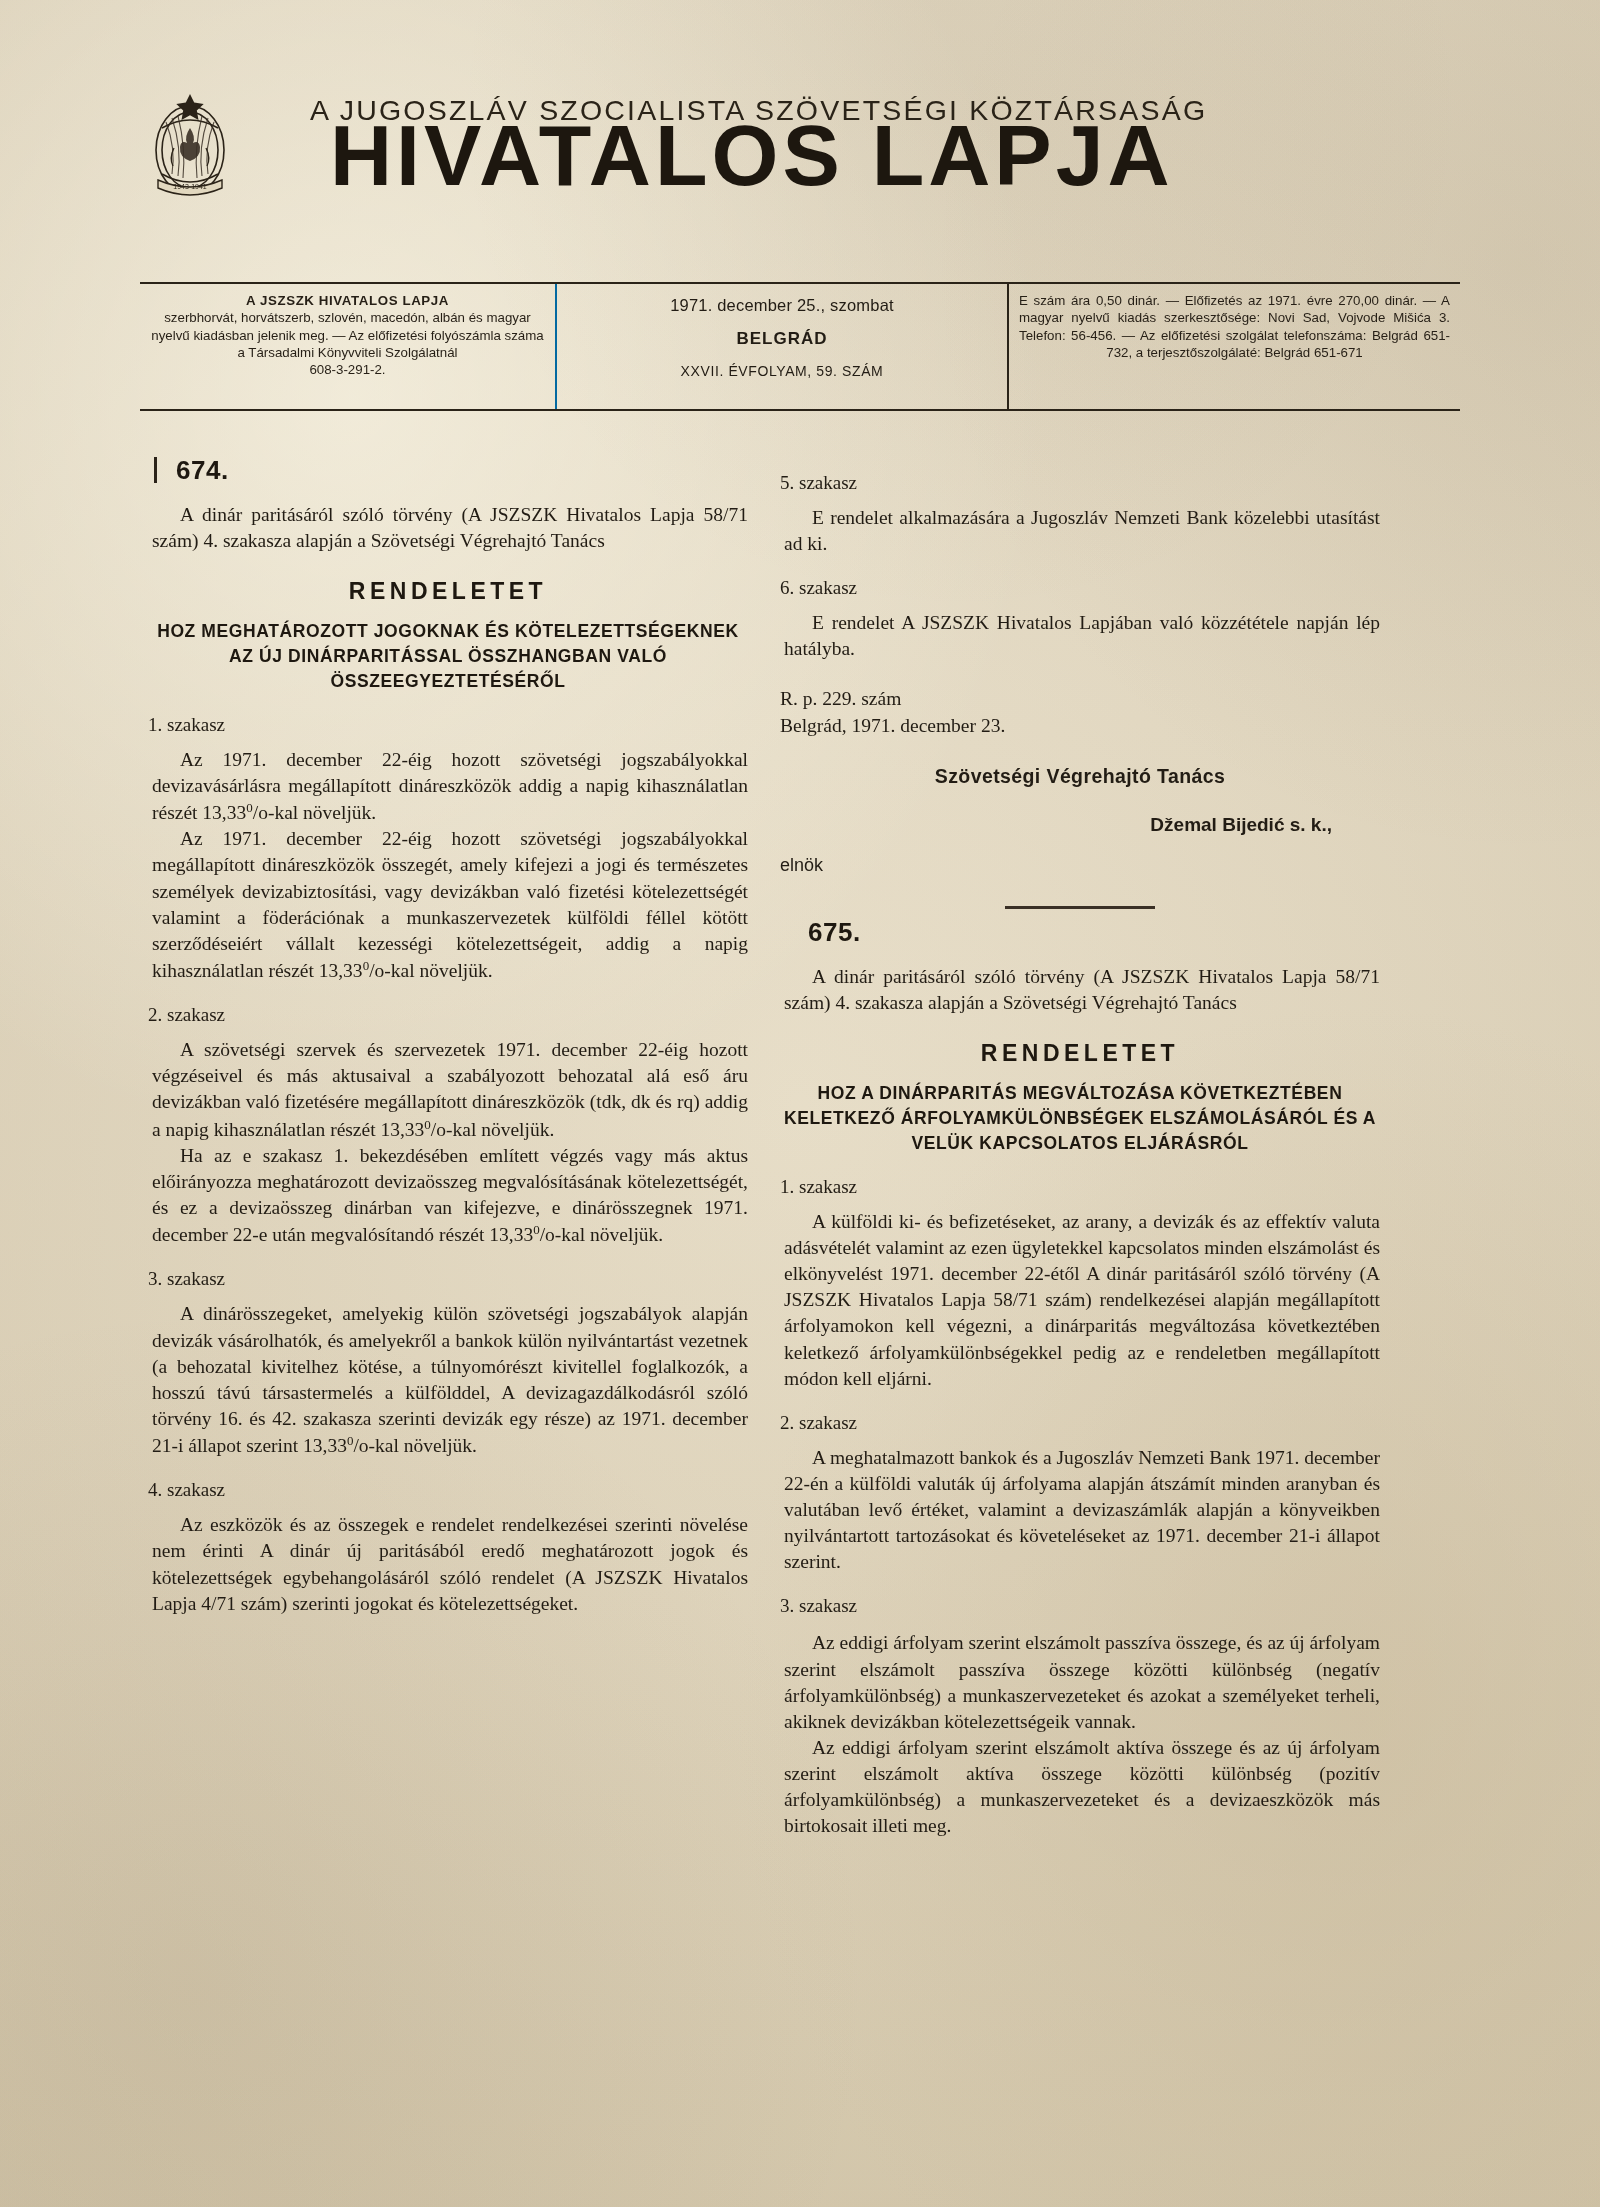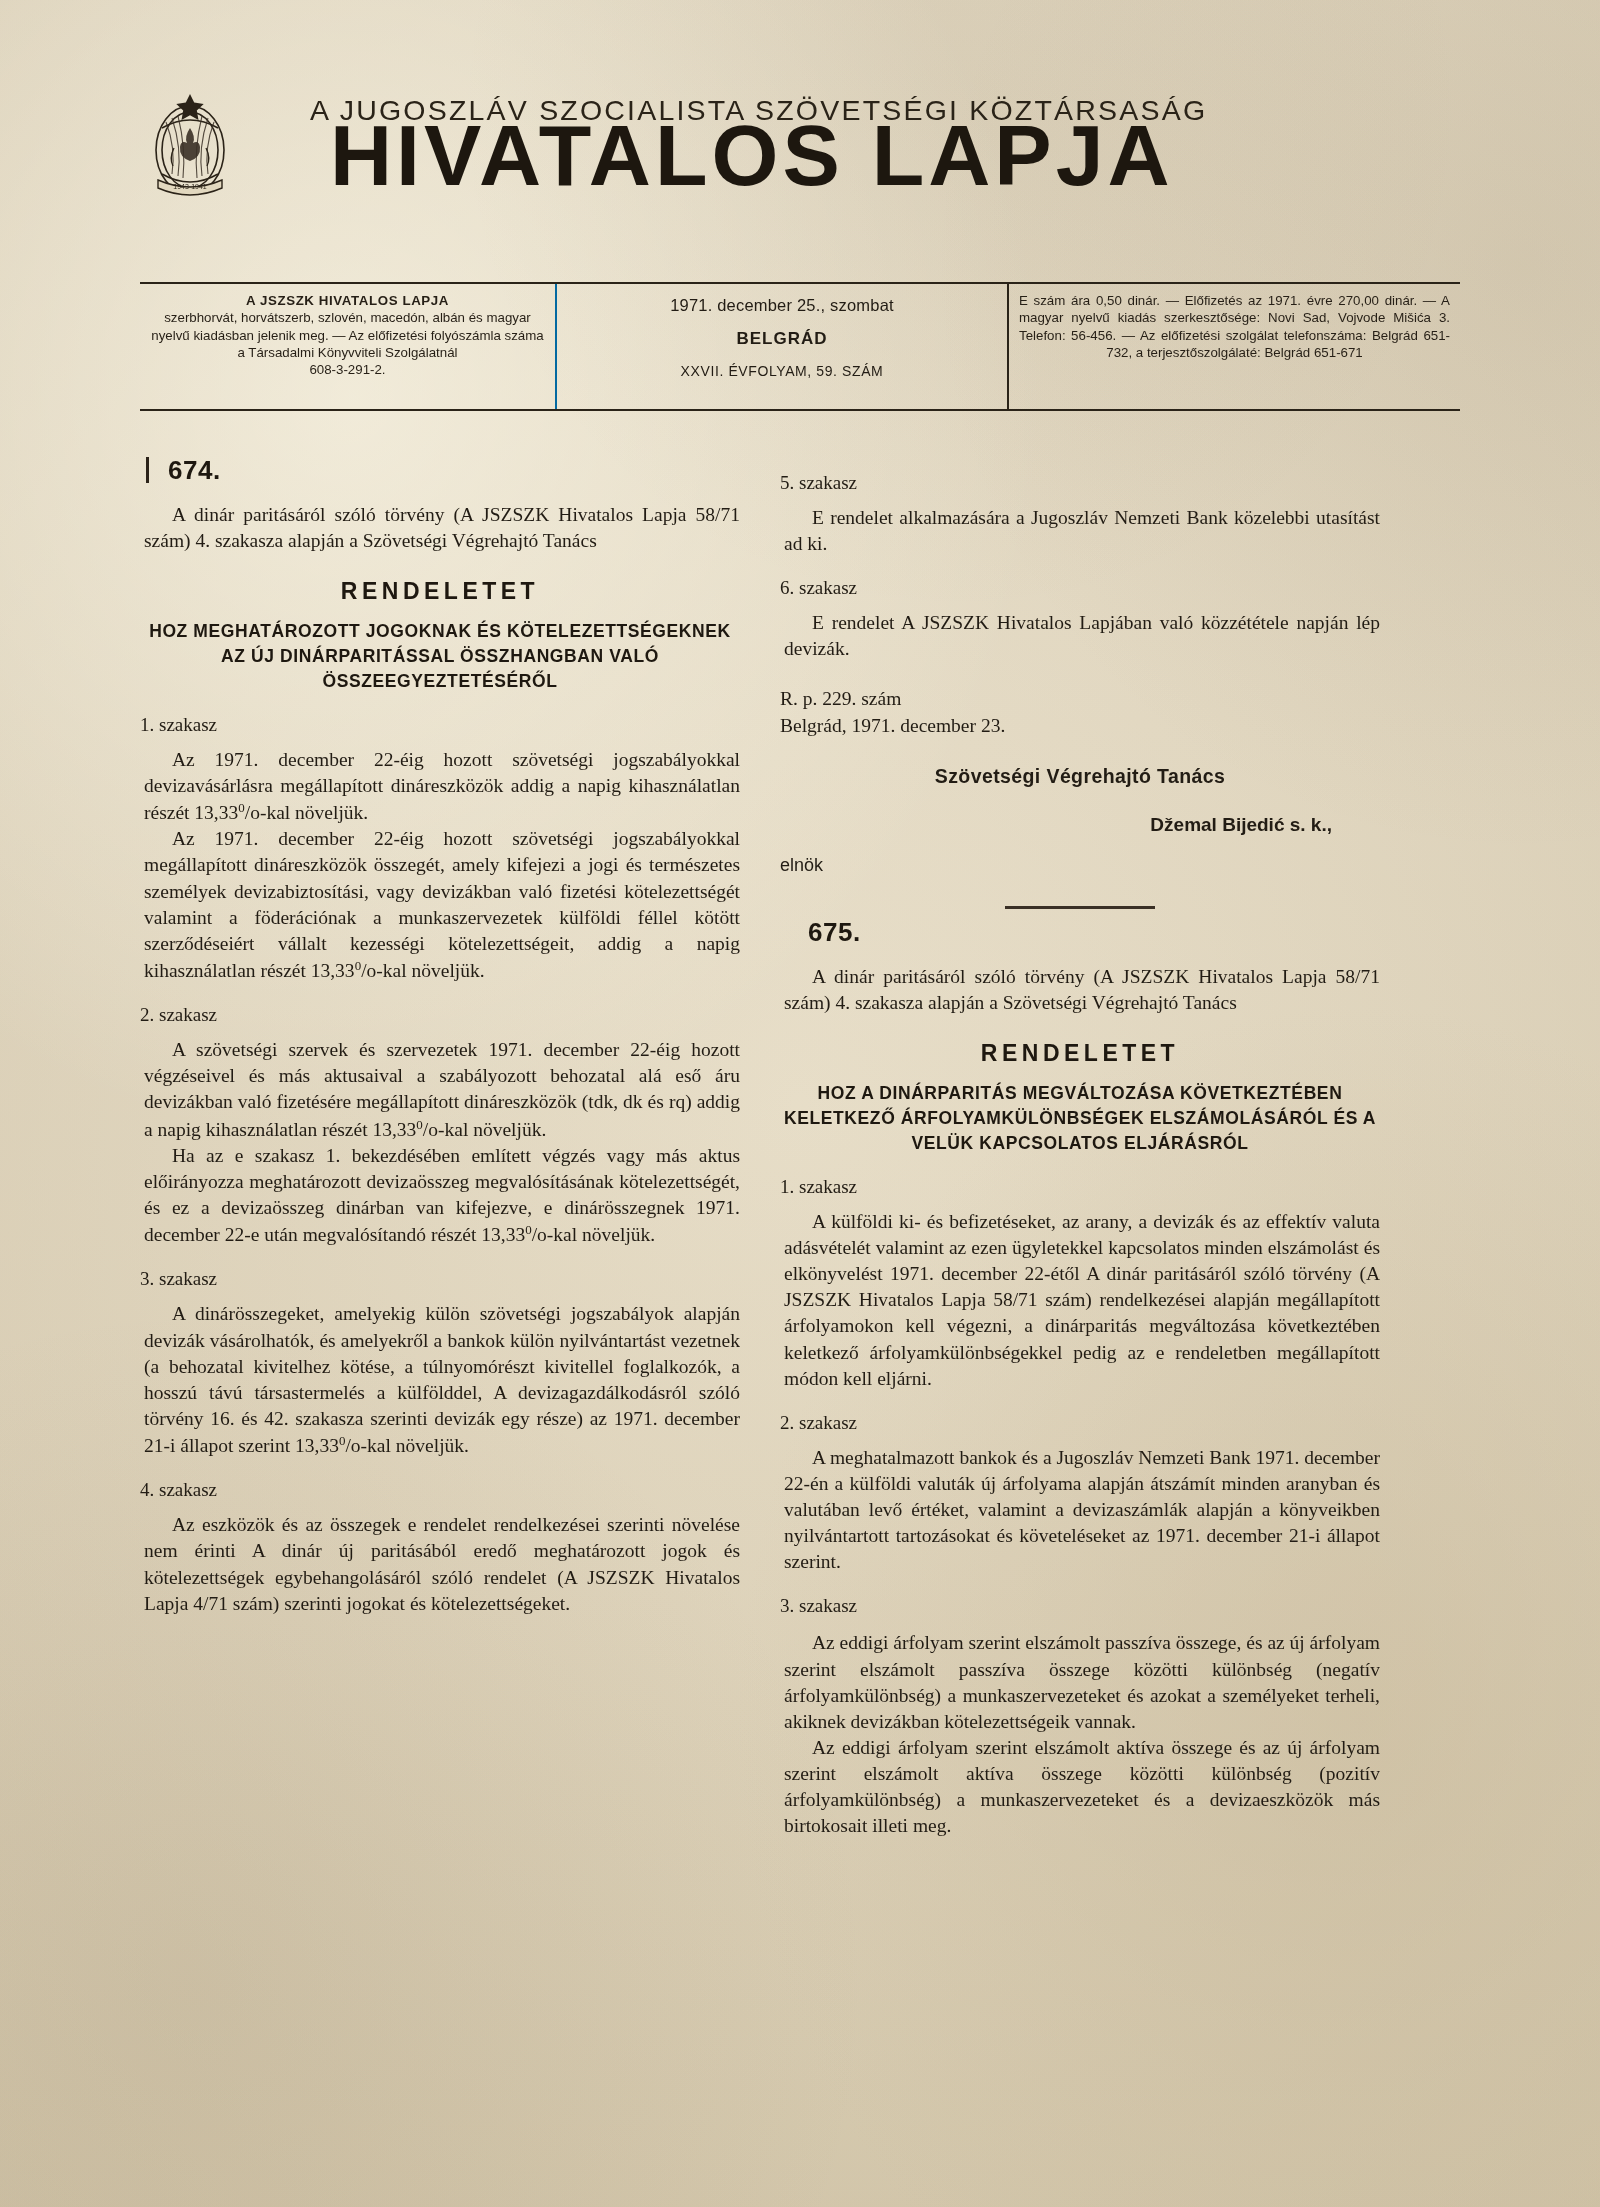--- a/index.html
+++ b/index.html
@@ -84,21 +84,21 @@
     font-family:"Liberation Sans", sans-serif;
     font-weight:normal; font-size:14px; text-align:center; margin:14px 0 8px 0; letter-spacing:0.6px;
   }
   .band .right p { text-align:justify; }
 
   
   .body-cols {
     position:absolute; left:140px; right:140px; top:455px; bottom:60px;
   }
   .col { position:absolute; top:0; width:600px; }
-  .col.left { left:0; }
+  .col.left { left:8px; }
   .col.right { left:640px; }
 
   .artnum {
     font-family:"Liberation Sans", sans-serif;
     font-weight:bold; font-size:26px; letter-spacing:0.5px;
     margin:0 0 16px 28px;
     color:#1e1810;
   }
   .artnum.second { margin-top:6px; }
   .bar-mark {
@@ -264,21 +264,21 @@
       <p class="szakasz">4. szakasz</p>
       <p class="t">Az eszközök és az összegek e rendelet rendelkezései szerinti növelése nem érinti A dinár új paritásából eredő meghatározott jogok és kötelezettségek egybehangolásáról szóló rendelet (A JSZSZK Hivatalos Lapja 4/71 szám) szerinti jogokat és kötelezettségeket.</p>
     </div>
 
     <div class="col right">
 
       <p class="szakasz tight">5. szakasz</p>
       <p class="t">E rendelet alkalmazására a Jugoszláv Nemzeti Bank közelebbi utasítást ad ki.</p>
 
       <p class="szakasz">6. szakasz</p>
-      <p class="t">E rendelet A JSZSZK Hivatalos Lapjában való közzététele napján lép devizák.</p>
+      <p class="t">E rendelet A JSZSZK Hivatalos Lapjában való közzététele napján lép hatályba.</p>
 
       <p class="plain-line rp">R. p. 229. szám</p>
       <p class="plain-line">Belgrád, 1971. december 23.</p>
 
       <p class="sign-org">Szövetségi Végrehajtó Tanács</p>
       <p class="sign-name">Džemal Bijedić s. k.,</p>
       <p class="sign-role">elnök</p>
 
       <div class="divider"></div>
 

